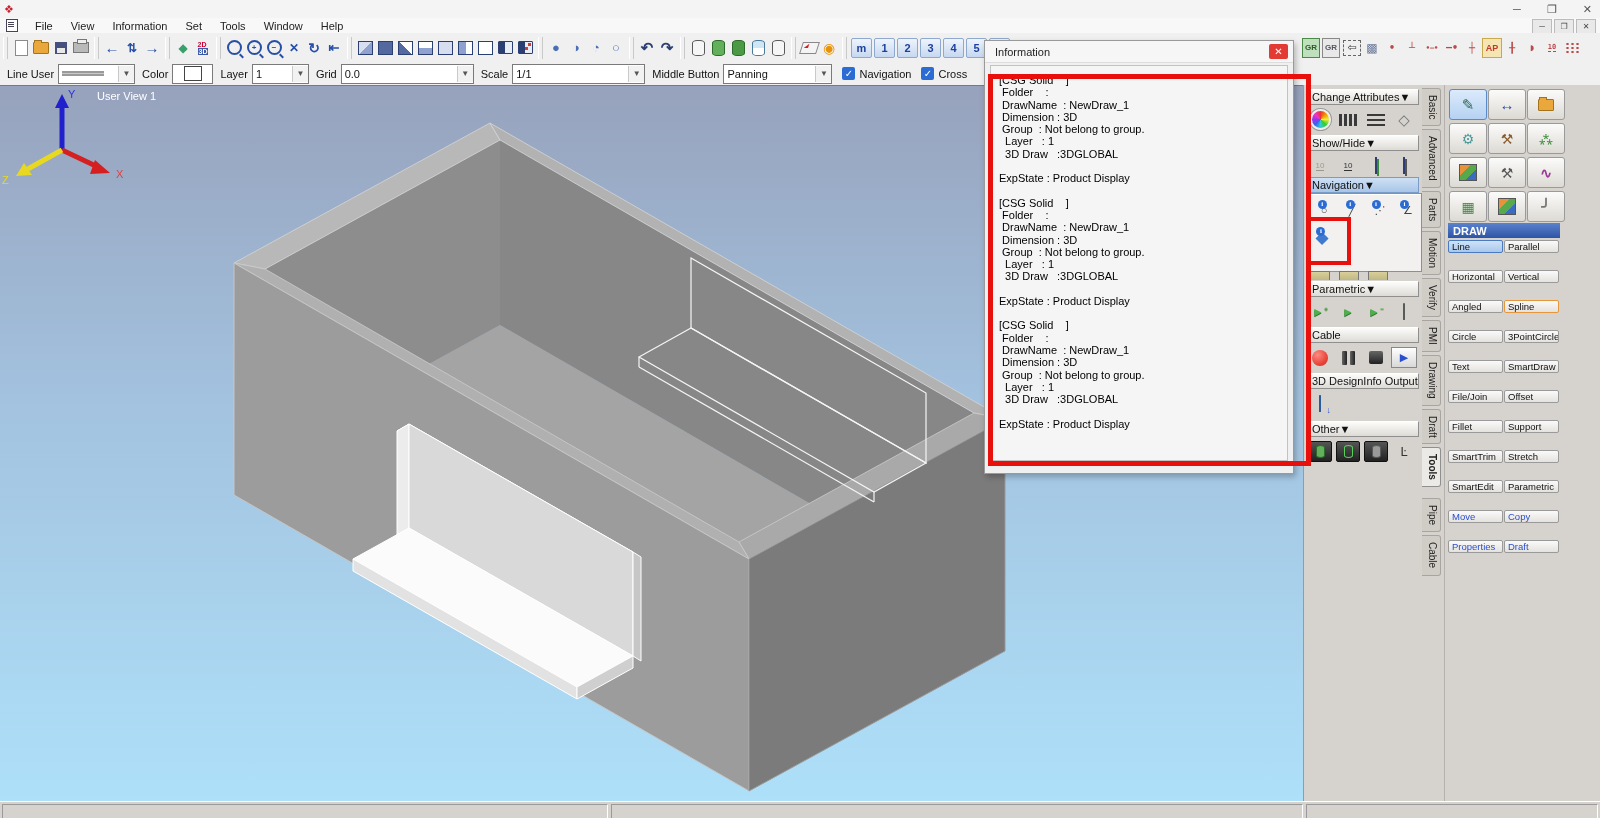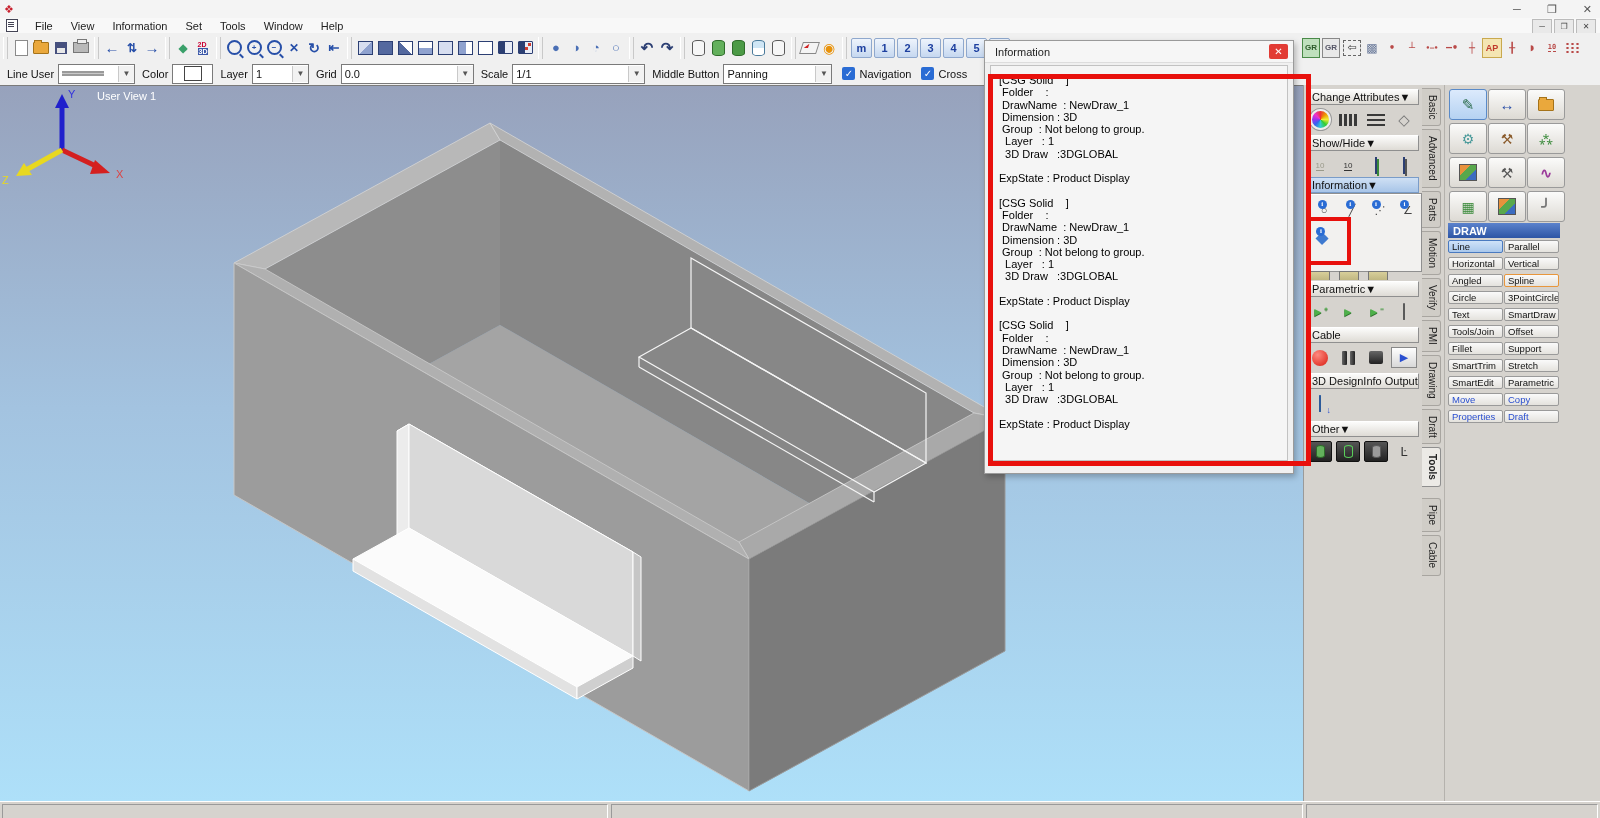--- a/index.html
+++ b/index.html
@@ -116,21 +116,21 @@
   .vtab.active{background:#eceae6;font-weight:bold;border-color:#8f8f8f;}
   .vtab.gap{margin-top:8px;}
 
   
   .dpanel{left:1444px;top:85px;width:156px;height:716px;background:#d6d3ce;border-left:1px solid #b5b2ad;}
   .tgrid{position:absolute;left:4px;top:4px;width:118px;display:grid;grid-template-columns:repeat(3,36px);gap:3px;}
   .tgbtn{width:36px;height:29px;background:linear-gradient(#fbfbfa,#dddad4);border:1px solid #9a9a9a;border-radius:3px;display:flex;align-items:center;justify-content:center;font-size:15px;}
   .tgbtn.active{background:linear-gradient(#dceafc,#b5d2f2);border-color:#5a8ac8;}
   .dhdr{position:absolute;left:3px;top:138px;width:112px;height:15px;background:linear-gradient(#5b82cc,#2d55a5);color:#fff;font-size:11px;font-weight:bold;display:flex;align-items:center;padding-left:5px;box-sizing:border-box;}
   .dgrid{position:absolute;left:3px;top:155px;width:113px;}
-  .drow{display:flex;gap:1px;margin-bottom:4px;}
+  .drow{display:flex;gap:1px;margin-bottom:17px;}
   .dbtn{width:55px;height:13px;background:linear-gradient(#fafafa,#e4e2dd);border:1px solid #9a9a9a;border-radius:2px;font-size:9.5px;color:#111;display:flex;align-items:center;padding-left:3px;box-sizing:border-box;white-space:nowrap;overflow:hidden;}
   .dbtn.active{background:linear-gradient(#cfe2f8,#a9c8ec);border-color:#4a7ac0;}
   .dbtn.orange{border-color:#e8963c;}
   .dbtn.bluetext{color:#2a4fd0;}
   .cube3{width:16px;height:15px;background:linear-gradient(135deg,#e8923c 33%,#58a84c 33% 66%,#3c6cc0 66%);border:1px solid #555;}
 
   
   .statusbar{left:0;top:801px;width:1600px;height:17px;background:#d6d3ce;border-top:1px solid #fff;display:flex;gap:3px;padding:2px 2px 0 2px;box-sizing:border-box;}
   .scell{height:13px;border:1px solid #9a9a9a;border-bottom-color:#fff;border-right-color:#fff;background:#d6d3ce;}
 </style>
@@ -499,21 +499,21 @@
       <span class="rpi">
         <span style="font-size: 8px; color: rgb(51, 51, 51); border-bottom: 1px solid rgb(51, 51, 51);">10</span>
       </span>
       <span class="rpi">
         <span><span class="g-cube f5" style="box-shadow:2px 2px 0 #3a8a3a"></span></span>
       </span>
       <span class="rpi">
         <span><span class="g-cube f7" style="box-shadow:2px 2px 0 #555"></span></span>
       </span>
     </div>
-  <div class="rhdr sel" style="top:92px">Information▼</div>
+  <div class="rhdr sel" style="top:92px">Navigation▼</div>
   <div class="flyout">
     <div class="rrow" style="top:3px;left:2px" id="row-info1">
         <span class="rpi">
           <span class="infb"><span class="infsub">○</span></span>
         </span>
         <span class="rpi">
           <span class="infb"><span class="infsub">╱</span></span>
         </span>
         <span class="rpi">
           <span class="infb"><span class="infsub">⋰</span></span>
@@ -673,21 +673,21 @@
       </div>
       <div class="drow">
         <span class="dbtn">Circle</span>
         <span class="dbtn">3PointCircle</span>
       </div>
       <div class="drow">
         <span class="dbtn">Text</span>
         <span class="dbtn">SmartDraw</span>
       </div>
       <div class="drow">
-        <span class="dbtn">Tools/Join</span>
+        <span class="dbtn">File/Join</span>
         <span class="dbtn">Offset</span>
       </div>
       <div class="drow">
         <span class="dbtn">Fillet</span>
         <span class="dbtn">Support</span>
       </div>
       <div class="drow">
         <span class="dbtn">SmartTrim</span>
         <span class="dbtn">Stretch</span>
       </div>

